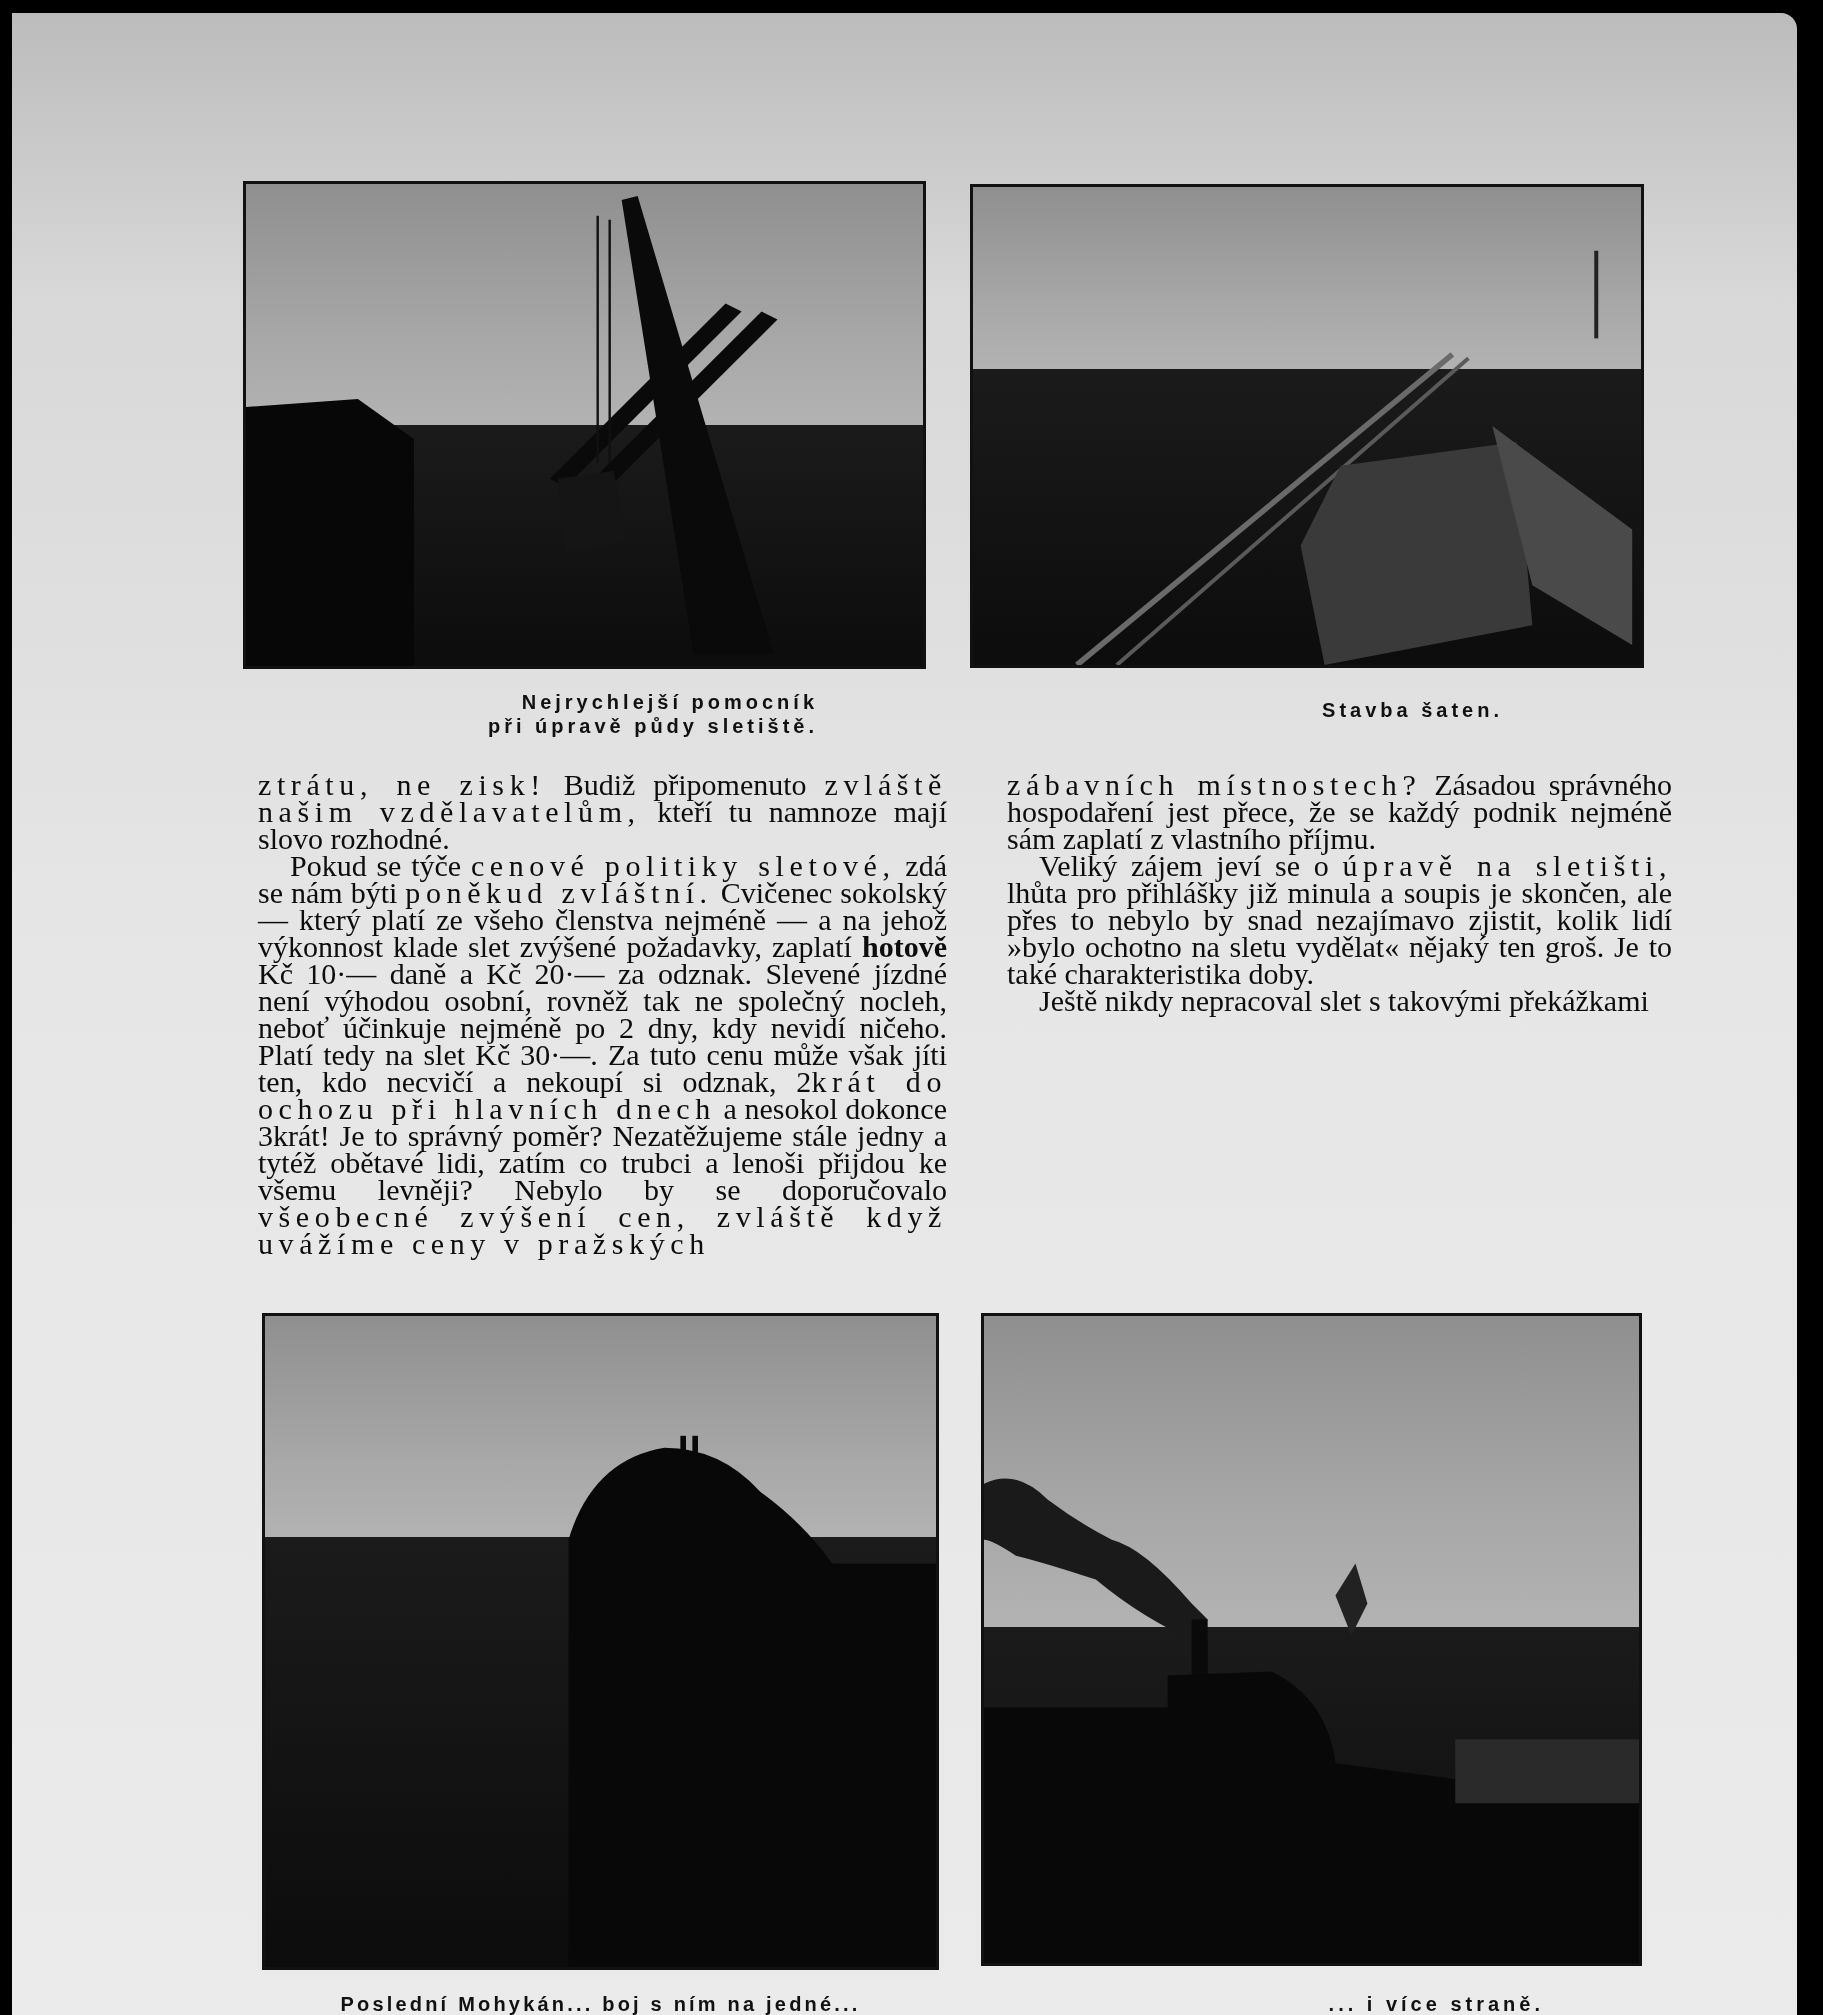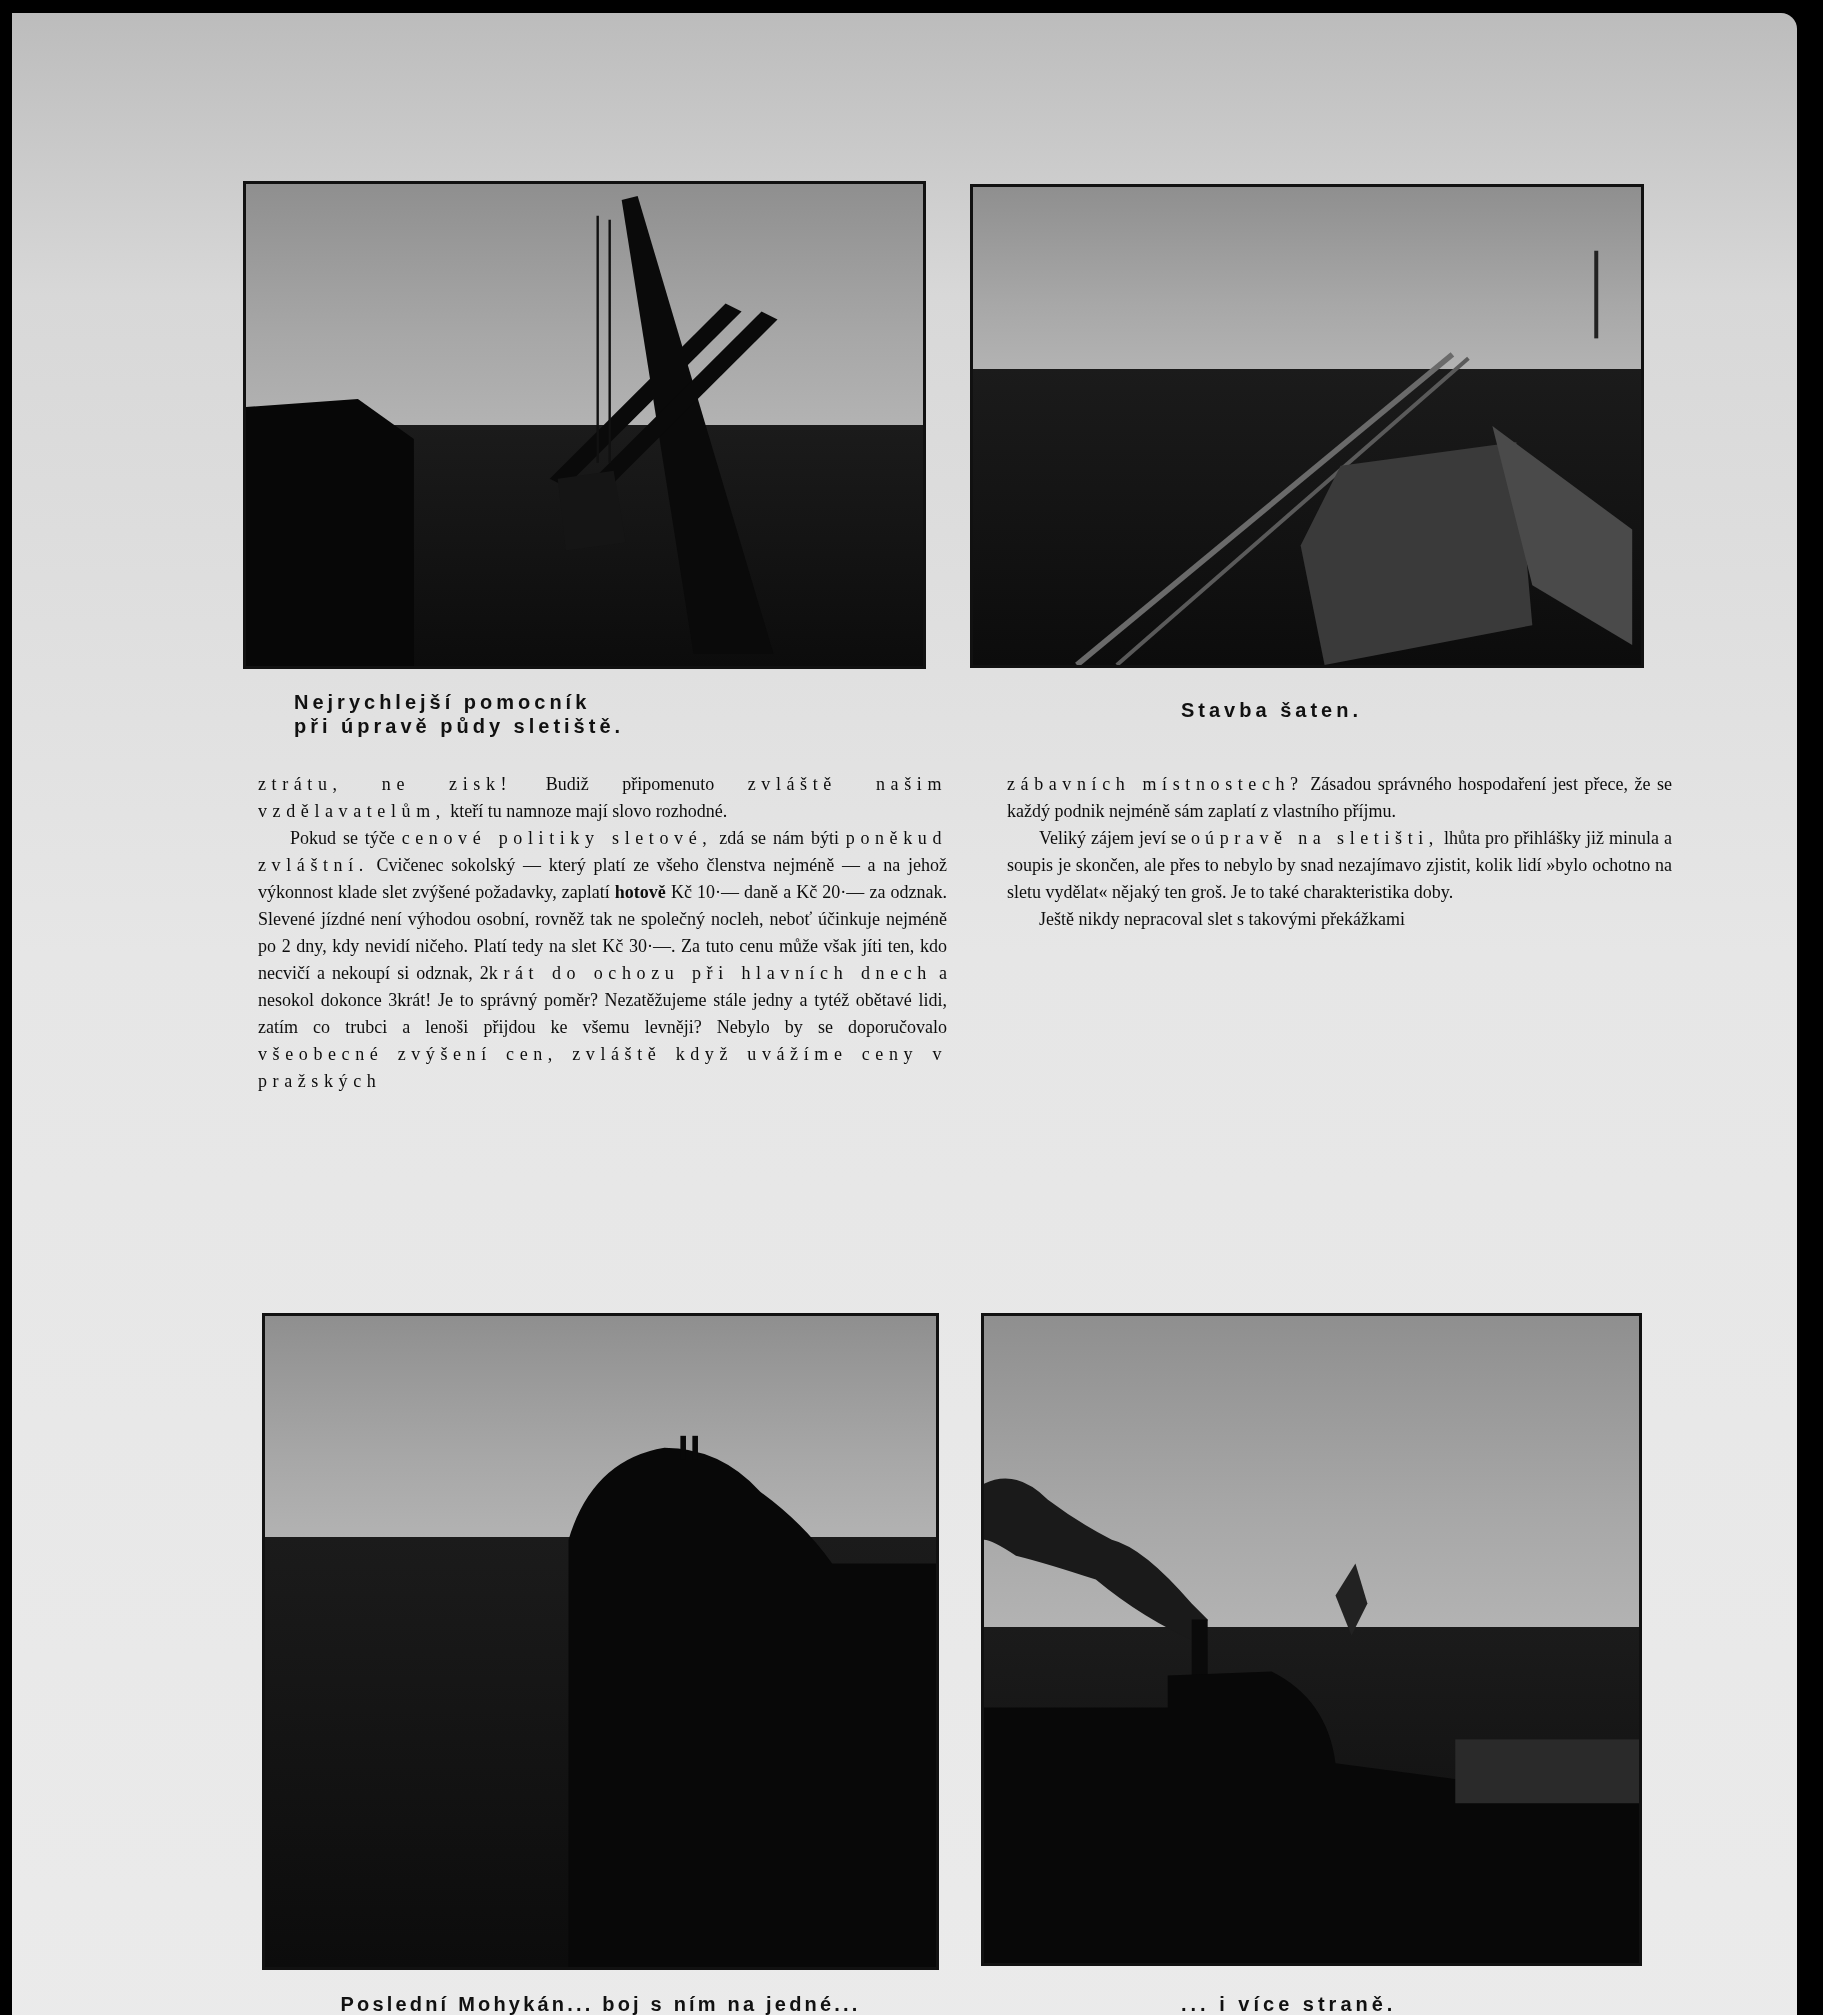--- a/index.html
+++ b/index.html
@@ -32,27 +32,27 @@
       position: absolute; left: 0; right: 0; bottom: 0;
       background: linear-gradient(180deg, #1b1b1b 0%, #0c0c0c 100%);
     }
     .caption {
       position: absolute;
       font-family: "Liberation Sans Narrow", "Liberation Sans", sans-serif;
       font-weight: bold;
       color: #111;
       font-size: 20px;
       letter-spacing: 4px;
-      text-align: left;
+      text-align: right;
       line-height: 24px;
     }
     .col {
       position: absolute;
       color: #0d0d0d;
-      font-size: 18px;
+      font-size: 30px;
       line-height: 27px;
       text-align: justify;
     }
     .col p { margin: 0; }
     .col p.indent { text-indent: 32px; }
     .sp { letter-spacing: 5.6px; }
     .b { font-weight: bold; }
   </style>
 </head>
 <body>

